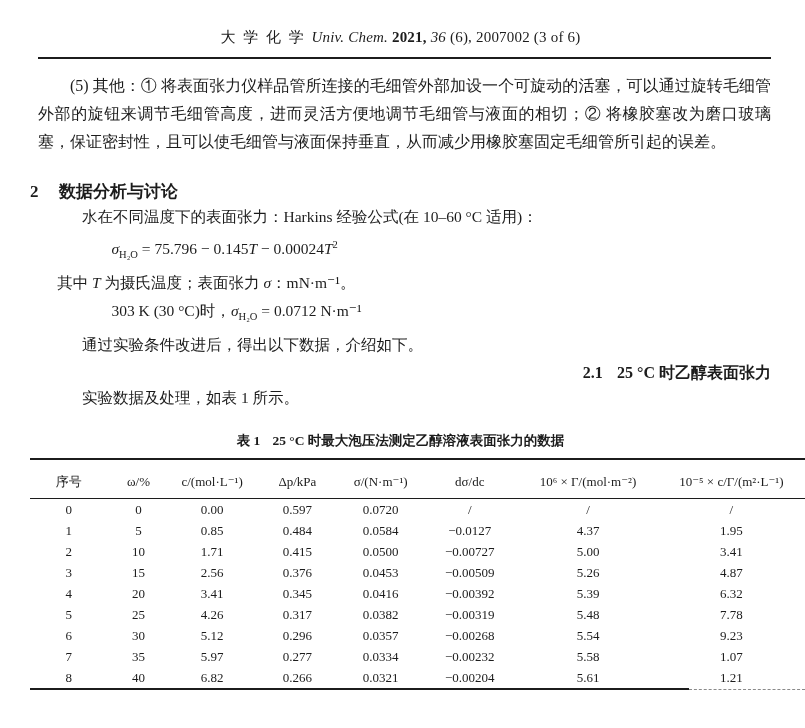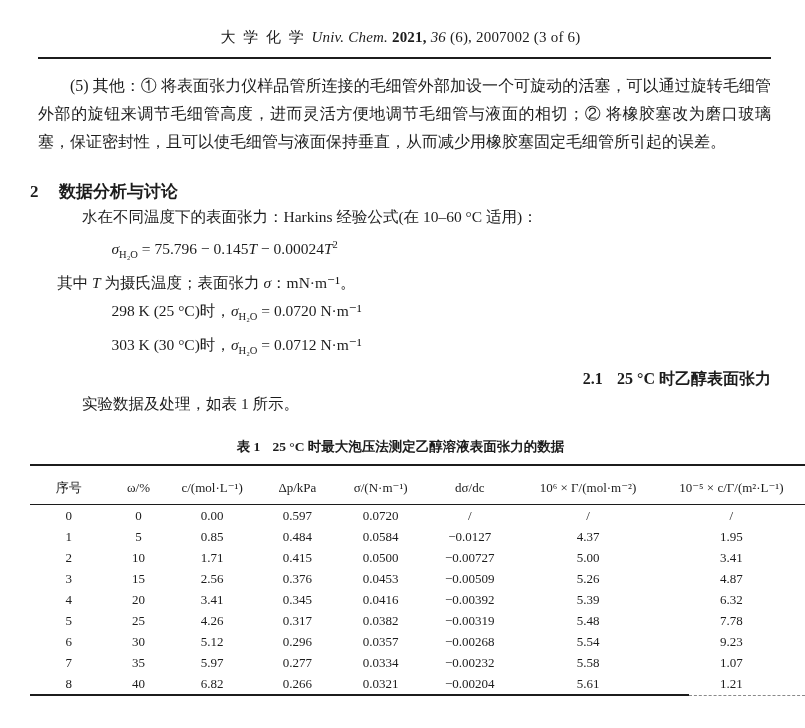--- a/index.html
+++ b/index.html
@@ -52,24 +52,24 @@
   <div class="para">(5) 其他：① 将表面张力仪样品管所连接的毛细管外部加设一个可旋动的活塞，可以通过旋转毛细管外部的旋钮来调节毛细管高度，进而灵活方便地调节毛细管与液面的相切；② 将橡胶塞改为磨口玻璃塞，保证密封性，且可以使毛细管与液面保持垂直，从而减少用橡胶塞固定毛细管所引起的误差。</div>
 
   <div class="h2"><span class="num">2</span><span>数据分析与讨论</span></div>
 
   <div class="line ind2">水在不同温度下的表面张力：Harkins 经验公式(在 10–60 °C 适用)：</div>
 
   <div class="line ind4"><span class="var">σ</span><sub>H₂O</sub><span> = 75.796 − 0.145</span><span class="var">T</span><span> − 0.00024</span><span class="var">T</span><sup>2</sup></div>
 
   <div class="line ind05"><span>其中 </span><span class="var">T</span><span> 为摄氏温度；表面张力 </span><span class="var">σ</span><span>：mN·m⁻¹。</span></div>
 
-  <div class="line ind4"><span>298 K (25 °C)时，</span><span class="var">σ</span><sub>H₂O</sub><span> = 0.0720 N·m⁻¹</span></div>
 
   <div class="line ind4"><span>303 K (30 °C)时，</span><span class="var">σ</span><sub>H₂O</sub><span> = 0.0712 N·m⁻¹</span></div>
 
+  <div class="line ind2">通过实验条件改进后，得出以下数据，介绍如下。</div>
 
   <div class="h21"><span class="num">2.1</span><span>25 °C 时乙醇表面张力</span></div>
 
   <div class="line ind2">实验数据及处理，如表 1 所示。</div>
 
   <div class="tcaption"><span class="lbl">表 1</span><span>25 °C 时最大泡压法测定乙醇溶液表面张力的数据</span></div>
 
   <div class="tablewrap">
     <table>
       <colgroup>

